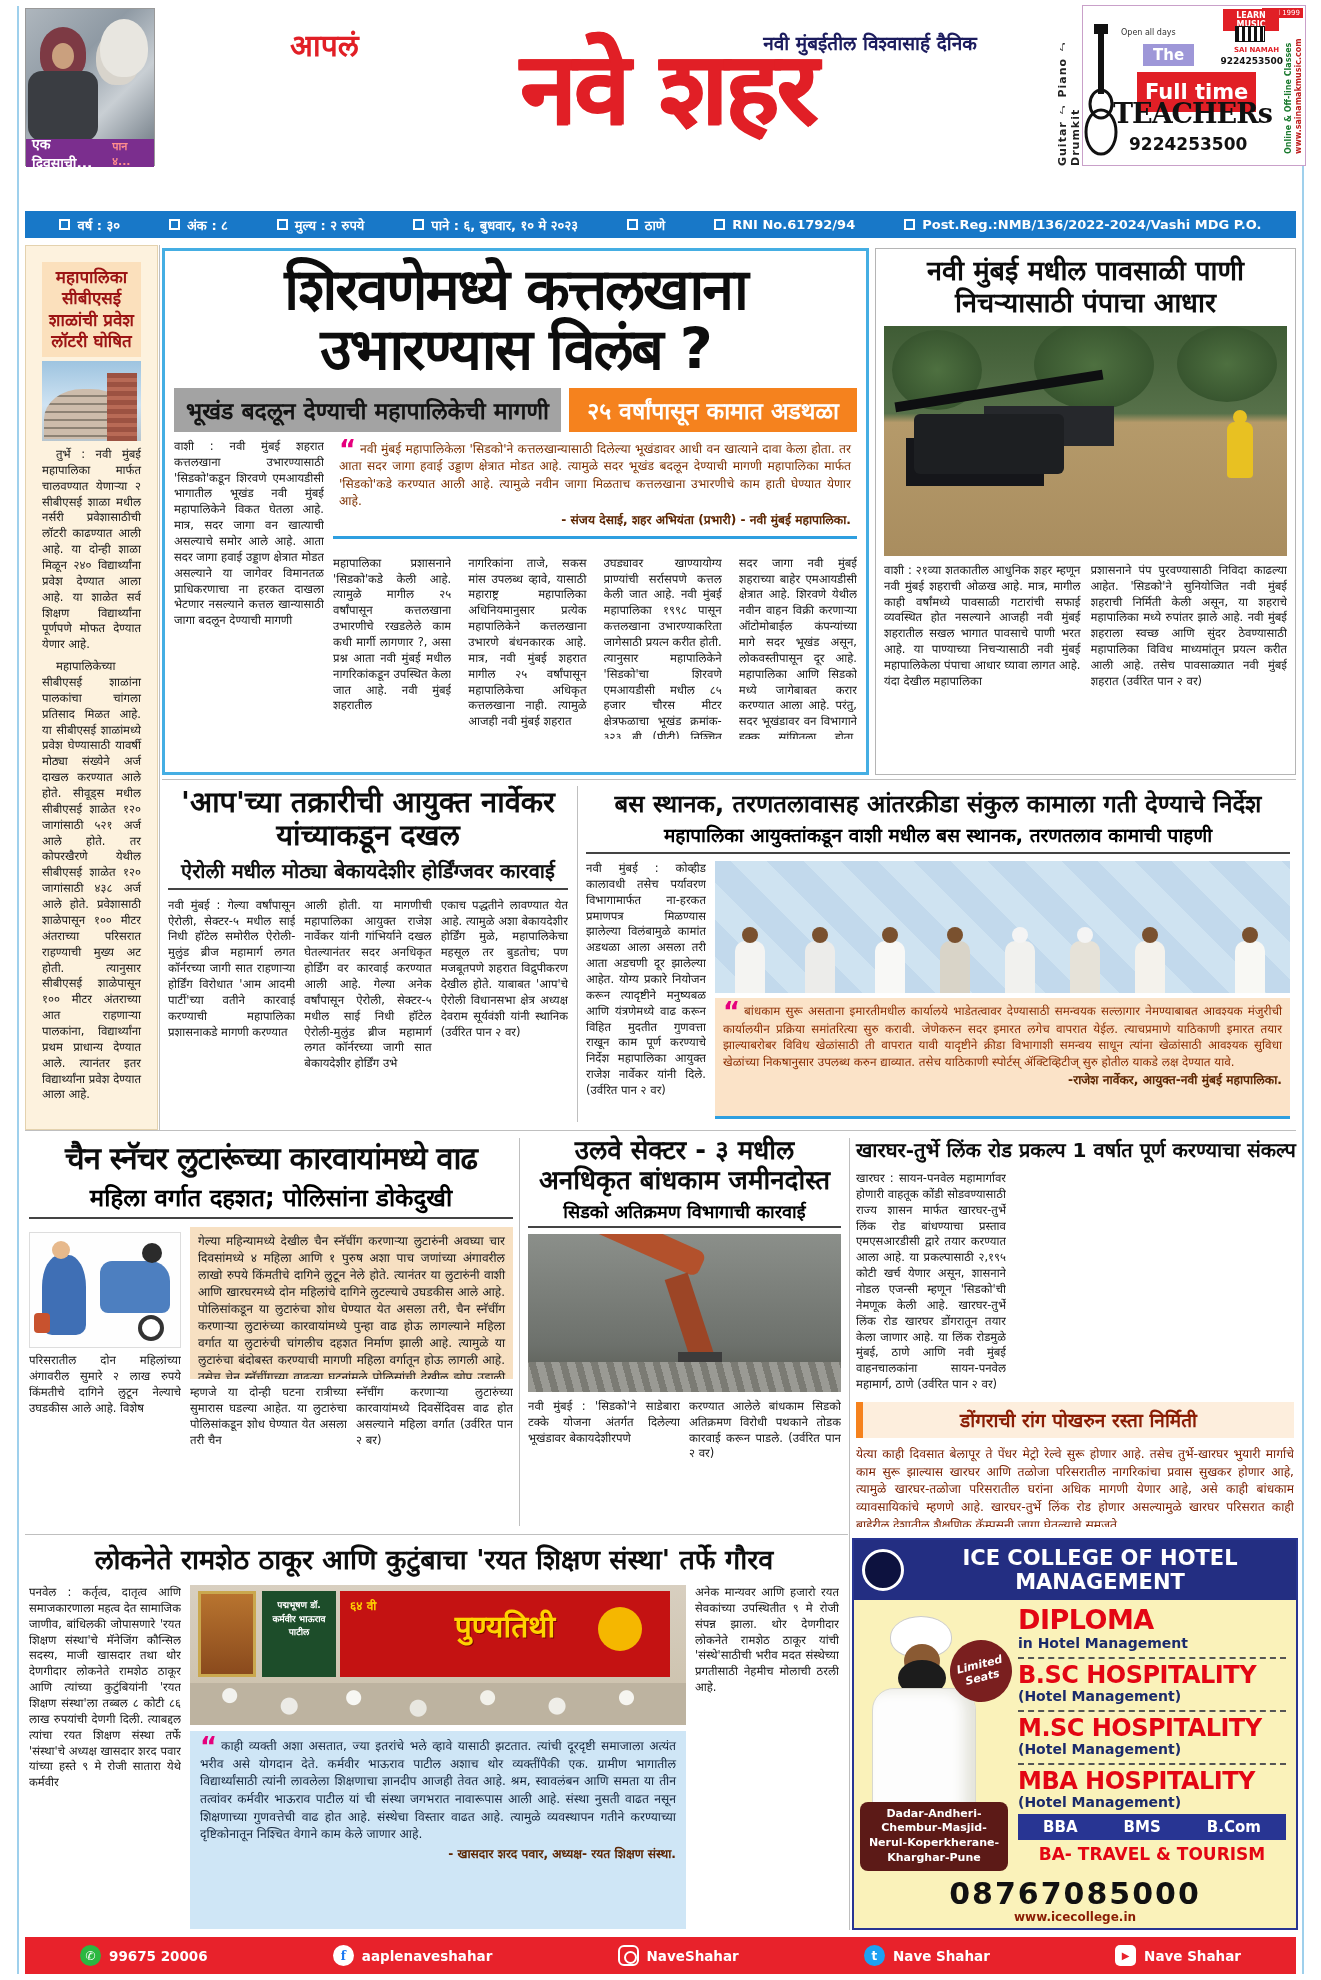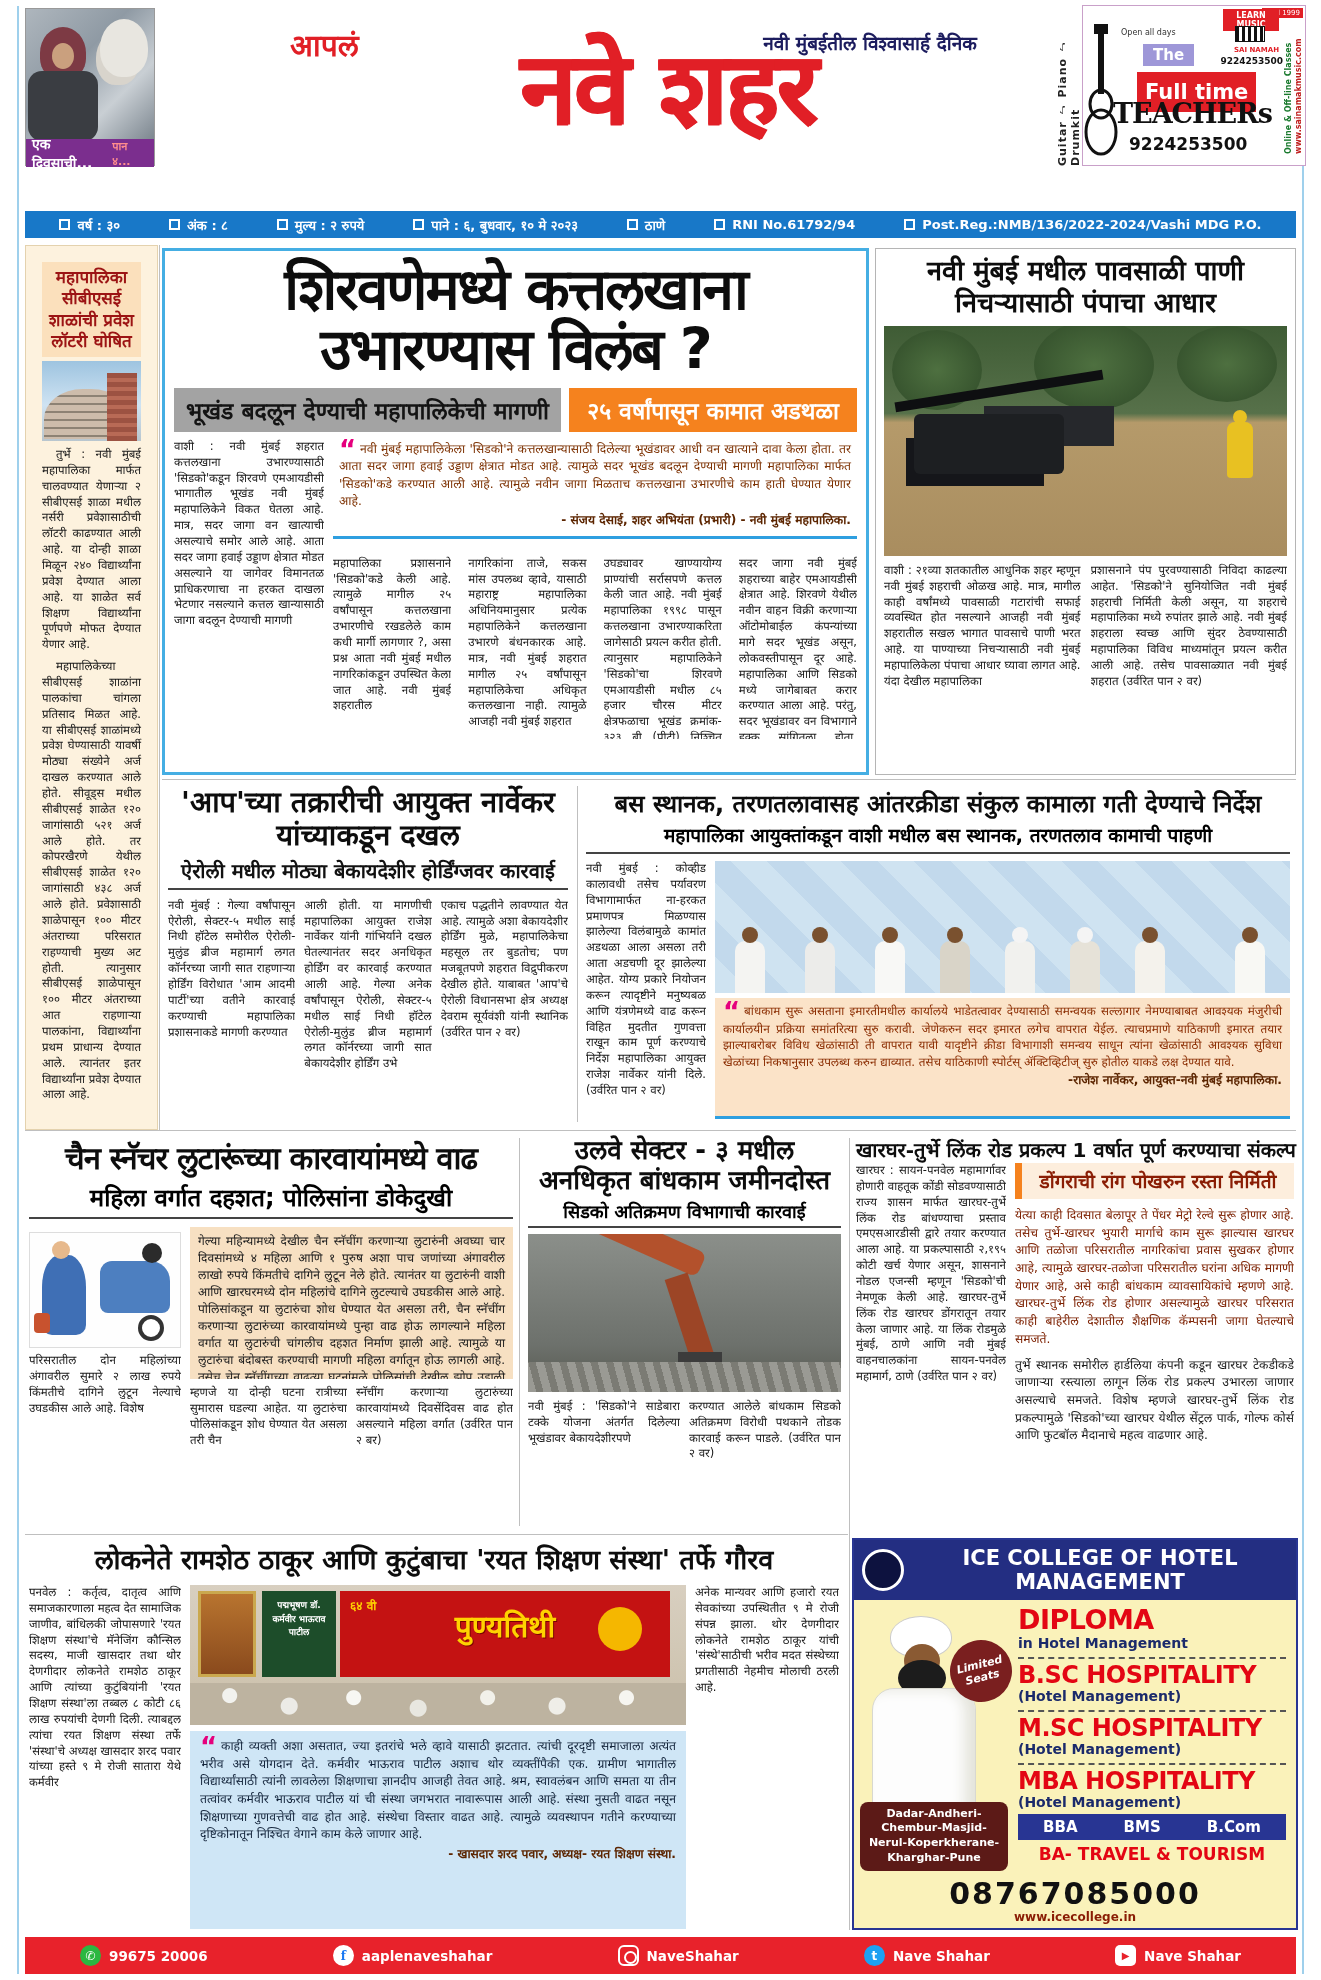--- a/index.html
+++ b/index.html
@@ -137,21 +137,21 @@
   .ulwe-photo { margin-top:6px; height:158px; position:relative; overflow:hidden; background:linear-gradient(#8b8f8a,#6d716c 70%,#55584f); }
   .ux-arm { position:absolute; left:30px; top:-12px; width:150px; height:26px; background:#b3512c; transform:rotate(24deg); border-radius:8px; }
   .ux-stick { position:absolute; left:150px; top:40px; width:24px; height:90px; background:#9c4526; transform:rotate(-18deg); }
   .ux-bucket { position:absolute; left:150px; top:118px; width:44px; height:26px; background:#3c3c3c; border-radius:0 0 14px 14px; }
   .ux-debris { position:absolute; bottom:0; width:100%; height:30px; background:repeating-linear-gradient(75deg,#9a9a94 0 8px,#7b7b74 8px 15px); }
   .ulwe-cols { display:flex; gap:9px; margin-top:7px; height:150px; overflow:hidden; }
   .ulwe-cols > div { flex:1; overflow:hidden; }
 
   .khar-box { left:852px; top:1134px; width:446px; height:396px; padding:2px 4px; overflow:hidden; }
   .khar-h { font-size:20px; font-weight:bold; text-align:center; white-space:nowrap; color:#0d0d0d; }
-  .khar-row { display:flex; gap:9px; height:356px; overflow:hidden; }
+  .khar-row { display:flex; gap:9px; margin-top:8px; height:356px; overflow:hidden;flex-direction:column; }
   .khar-colL { width:150px; overflow:hidden; }
   .khar-colR { flex:1; overflow:hidden; }
   .khar-subbox { background:#fdeedd; border-left:7px solid #f5821e; color:#8a1d04; font-size:19px; font-weight:bold; text-align:center; padding:5px 2px; }
   .khar-high { margin-top:8px; color:#7c2000; font-size:12.2px; line-height:1.45; text-align:justify; }
   .khar-p2 { margin-top:8px; font-size:12.2px; line-height:1.45; text-align:justify; color:#191919; }
 
   
   .rayat-box { left:25px; top:1538px; width:818px; height:392px; padding:2px 4px; overflow:hidden; }
   .rayat-h { font-size:27px; font-weight:bold; text-align:center; color:#0d0d0d; }
   .rayat-row { display:flex; gap:9px; margin-top:8px; height:344px; overflow:hidden; }

